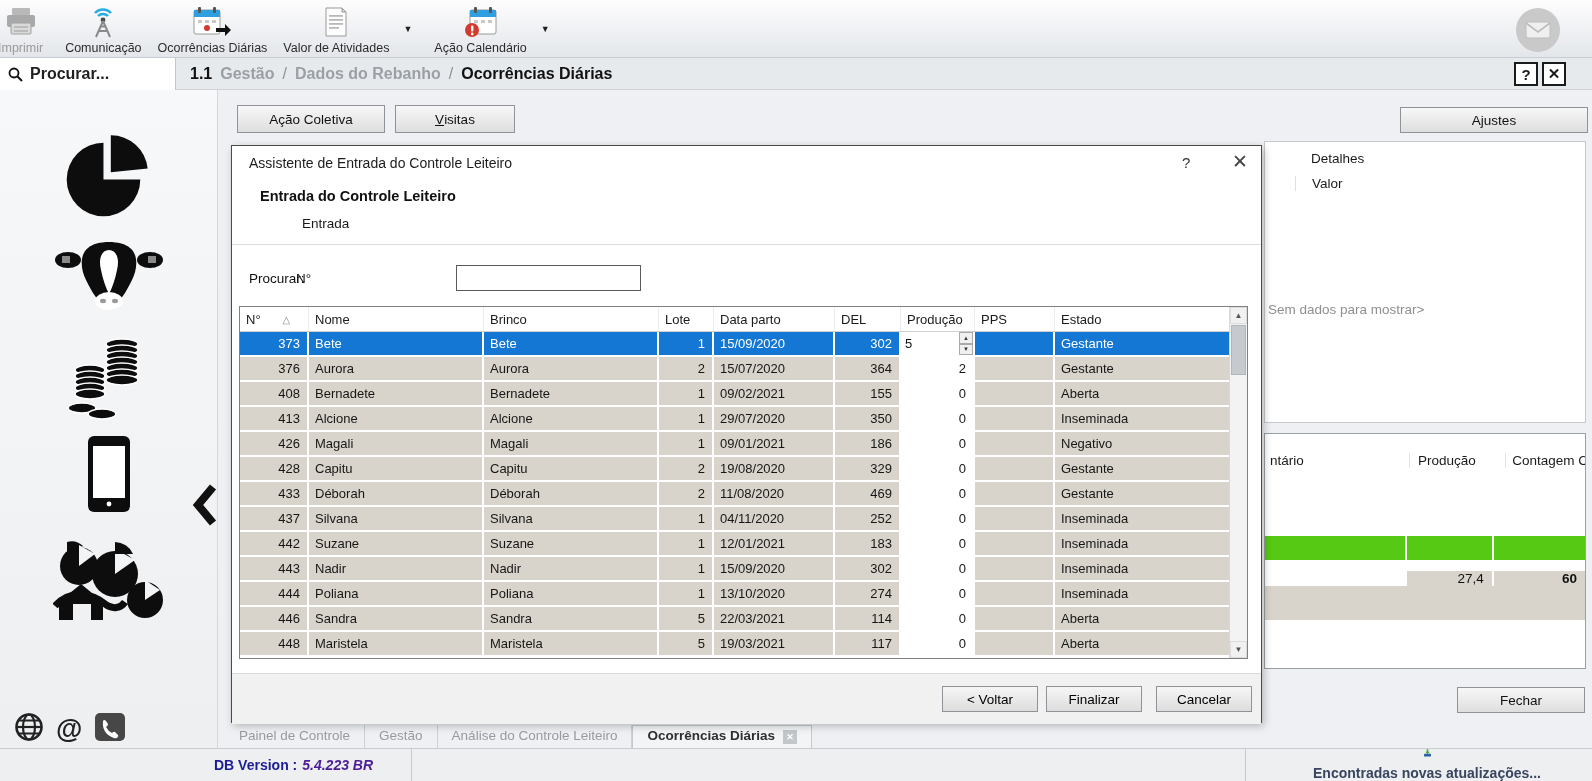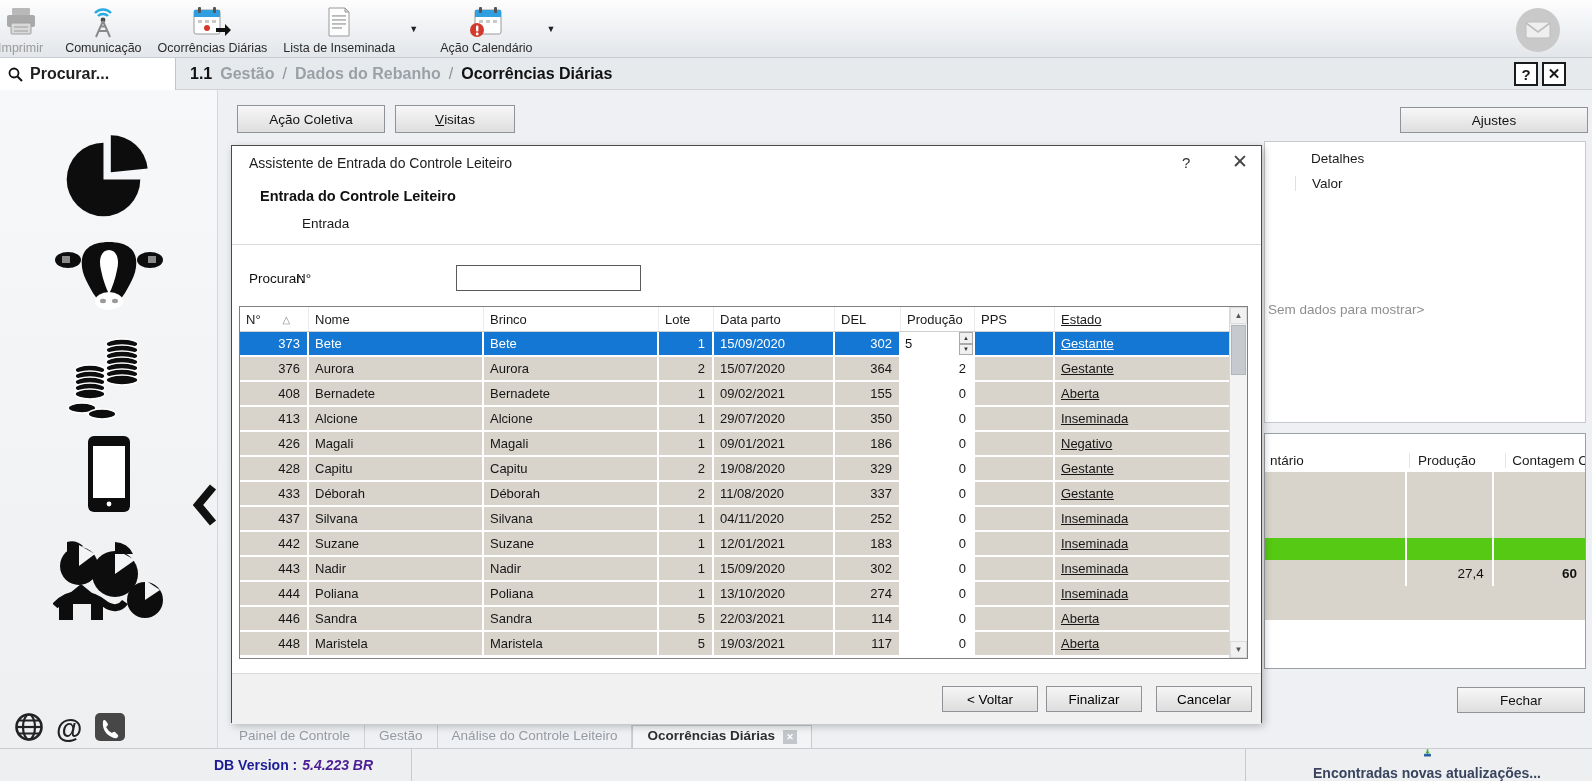--- a/index.html
+++ b/index.html
@@ -79,21 +79,21 @@
   .panel-sum {
     position:absolute; left:1264px; top:433px; width:322px; height:236px;
     background:#fff; border:1px solid #9aa0a5; overflow:hidden;
   }
   .sum-head { display:flex; height:38px; align-items:flex-end; padding-bottom:4px; background:#fff;gap:22px; }
   .sum-c1 { width:143px; padding-left:5px; }
   .sum-c2 { width:86px;  padding-left:8px; }
   .sum-c3 { width:93px;  padding-left:6px; white-space:nowrap; overflow:hidden; }
   .sum-head span { font-size:13.5px; color:#1a1a1a; border-left:1px solid #e4e4e4; }
   .sum-head span:first-child { border-left:none; }
-  .sum-row { display:flex; height:22px; margin-bottom:0; }
+  .sum-row { display:flex; height:22px; margin-bottom:0;align-items:flex-end; }
   .sum-row > span { background:#d8d4cb; margin-right:2px; }
   .sum-row > span:last-child { margin-right:0;font-weight:bold; }
   .sum-row.green > span { background:#55c913; height:24px; }
   .sum-row.vals { height:26px; }
   .sum-row.vals > span { display:flex; align-items:center; justify-content:flex-end; padding-right:8px; font-size:13.5px; color:#111; }
   .sum-foot { height:34px; background:#d8d4cb; }
   
   .dialog {
     position:absolute; left:231px; top:145px; width:1031px; height:578px;
     background:#fff; border:1px solid #4a4a4a; box-shadow:2px 3px 8px rgba(0,0,0,.25); z-index:40;
@@ -110,21 +110,21 @@
   
   .grid { position:absolute; left:7px; top:160px; width:1009px; height:353px; border:1px solid #808080; background:#fff; }
   .thead { display:flex; height:25px; background:#fff; border-bottom:1px solid #cfcfcf; }
   .th { font-size:13px; color:#1a1a1a; display:flex; align-items:center; padding-left:6px; border-right:1px solid #ececec; }
   .sorttri { font-size:10px; color:#8a8a8a; margin-left:22px; }
   .trow { display:flex; height:25px; border-bottom:2px solid #fff; cursor:pointer; }
   .td { font-size:13px; color:#161616; background:#d8d4cb; display:flex; align-items:center; padding-left:6px; border-right:2px solid #fff; overflow:hidden; white-space:nowrap; }
   .td.num { justify-content:flex-end; padding-right:7px; padding-left:2px; }
   .td.prodcell { background:#fff; }
   .c-num{width:69px}.c-nome{width:175px}.c-brinco{width:175px}.c-lote{width:55px}
-  .c-data{width:121px}.c-del{width:66px}.c-prod{width:74px}.c-pps{width:80px}.c-estado{width:176px; border-right:none;text-decoration:underline;}
+  .c-data{width:121px}.c-del{width:66px}.c-prod{width:74px}.c-pps{width:80px}.c-estado{width:176px; border-right:none;}
   .trow.selected .td { background:#1377d3; color:#fff; }
   .trow.selected .td.prodcell { background:#fff; color:#111; padding:0; }
   .spinbox { display:flex; width:100%; height:100%; align-items:center; }
   .spinval { flex:1; padding-left:4px; font-size:13px; color:#111; }
   .spinbtns { width:14px; height:100%; display:flex; flex-direction:column; }
   .spinbtns span { flex:1; font-size:6px; color:#333; background:#f0f0f0; border:1px solid #aaa; display:flex; align-items:center; justify-content:center; cursor:pointer; }
   .vscroll { position:absolute; right:0; top:0; width:18px; height:100%; background:#f3f3f3; border-left:1px solid #d8d8d8; }
   .varrow { position:absolute; left:0; width:17px; height:17px; background:#f1f1f1; border:1px solid #dcdcdc; font-size:8px; color:#555; display:flex; align-items:center; justify-content:center; cursor:pointer; }
   .varrow.up { top:0; }
   .varrow.down { bottom:0; }
@@ -195,21 +195,21 @@
     <span class="ic">
       <svg width="24" height="32" viewBox="0 0 24 32">
           <path d="M2 2 L18 2 L22 6 L22 30 L2 30 Z" fill="#fdfdfd" stroke="#9a9a9a"></path>
           <path d="M18 2 L18 6 L22 6 Z" fill="#d9d9d9" stroke="#9a9a9a"></path>
           <rect x="5" y="9" width="14" height="1.8" fill="#b9b9b9"></rect>
           <rect x="5" y="13" width="14" height="1.8" fill="#b9b9b9"></rect>
           <rect x="5" y="17" width="14" height="1.8" fill="#b9b9b9"></rect>
           <rect x="5" y="21" width="10" height="1.8" fill="#b9b9b9"></rect>
         </svg>
     </span>
-    <span class="lbl">Lista de Inseminada</span>
+    <span class="lbl">Valor de Atividades</span>
   </div>
   <div class="tb-drop">▼</div>
   <div class="tb-item" style="margin-left:8px">
     <span class="ic">
       <svg width="36" height="32" viewBox="0 0 36 32">
           <rect x="7" y="4" width="26" height="24" rx="2" fill="#fff" stroke="#9a9a9a"></rect>
           <rect x="7" y="4" width="26" height="7" fill="#2f9fe0"></rect>
           <rect x="11" y="1" width="3" height="6" rx="1" fill="#555"></rect>
           <rect x="26" y="1" width="3" height="6" rx="1" fill="#555"></rect>
           <rect x="11" y="14" width="4" height="3" fill="#c9c9c9"></rect>
@@ -492,21 +492,21 @@
           <span class="td c-pps"></span>
           <span class="td c-estado">Gestante</span>
         </div>
 
         <div class="trow">
           <span class="td c-num num">433</span>
           <span class="td c-nome">Déborah</span>
           <span class="td c-brinco">Déborah</span>
           <span class="td c-lote num">2</span>
           <span class="td c-data">11/08/2020</span>
-          <span class="td c-del num">337</span>
+          <span class="td c-del num">469</span>
           <span class="td c-prod num prodcell">0</span>
           <span class="td c-pps"></span>
           <span class="td c-estado">Gestante</span>
         </div>
 
         <div class="trow">
           <span class="td c-num num">437</span>
           <span class="td c-nome">Silvana</span>
           <span class="td c-brinco">Silvana</span>
           <span class="td c-lote num">1</span>

